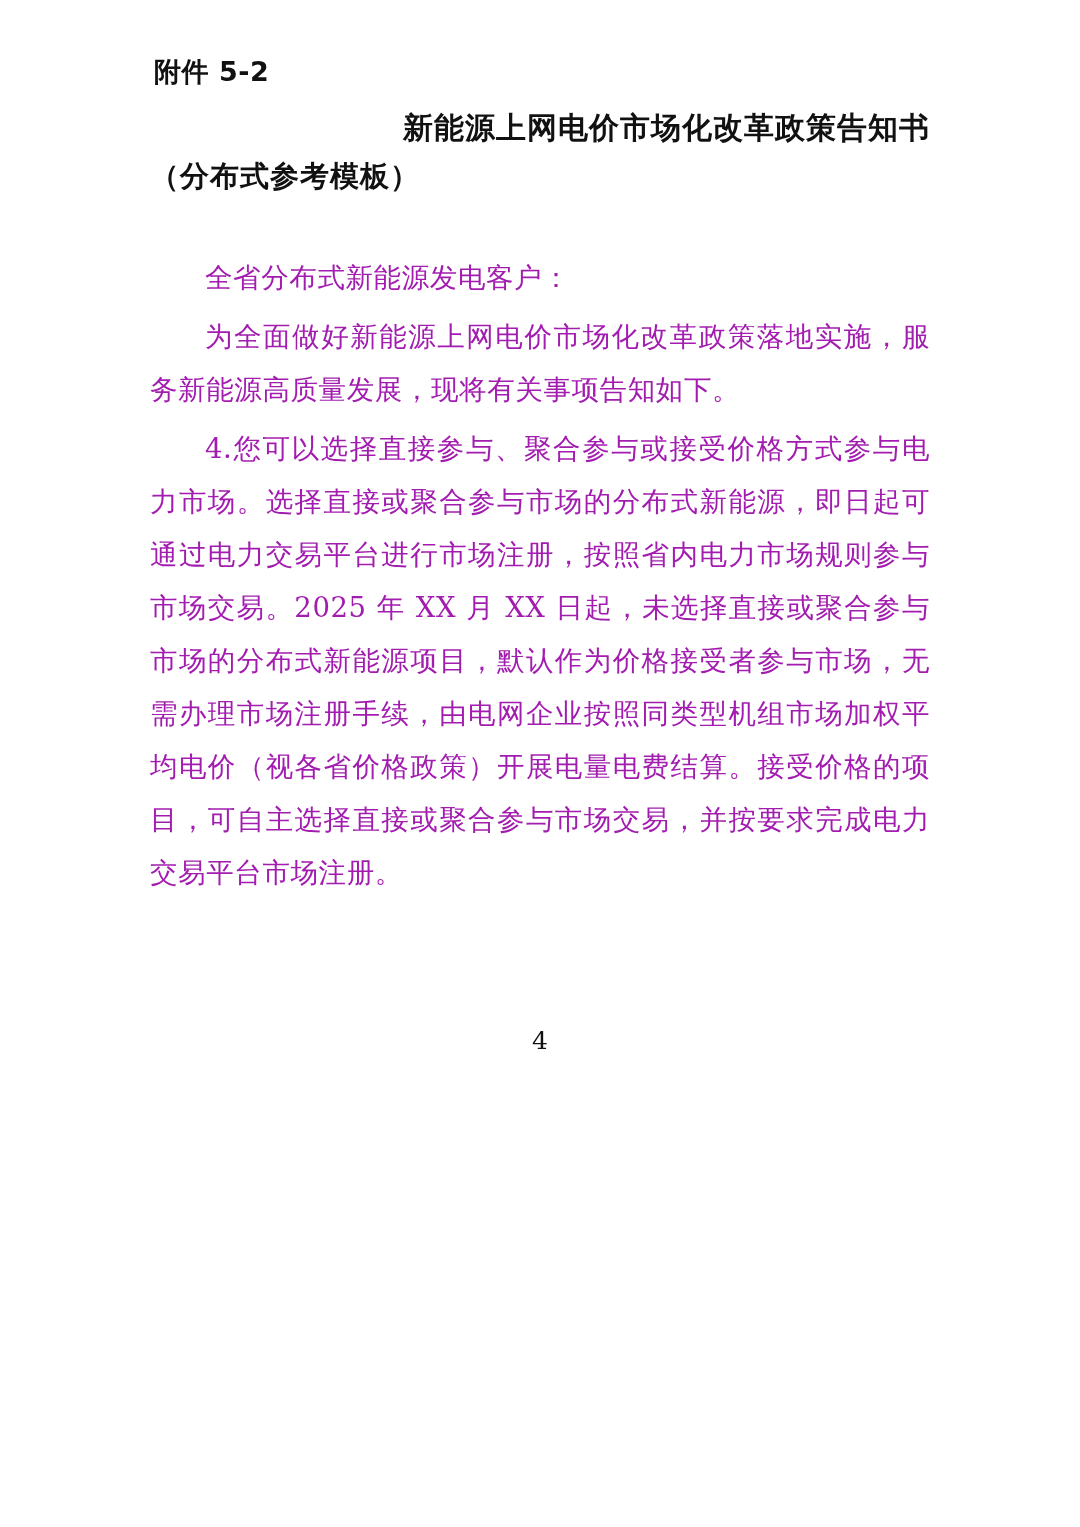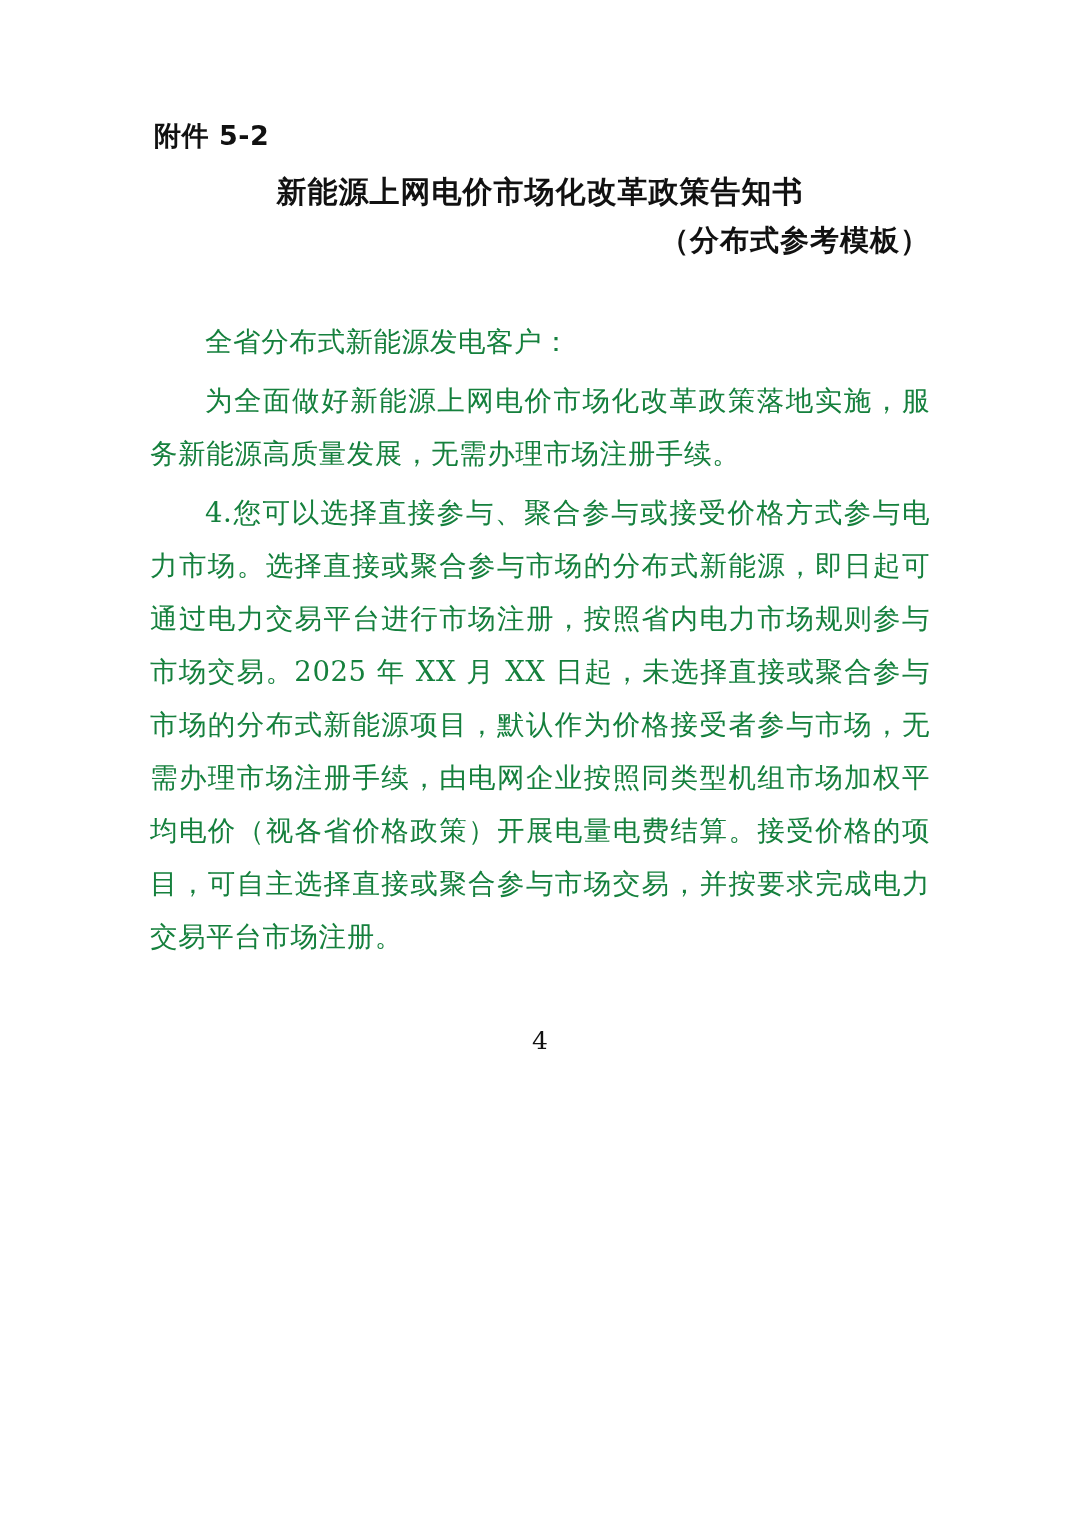--- a/index.html
+++ b/index.html
@@ -15,59 +15,59 @@
     color: #1a1a1a;
     overflow: hidden;
   }
   .page {
     position: absolute;
     left: 0;
     top: 0;
     width: 1080px;
     height: 1117px;
     box-sizing: border-box;
-    padding: 118px 150px 40px 150px;
+    padding: 54px 150px 40px 150px;
   }
   .attachment-label {
     font-family: "DejaVu Sans", "Liberation Sans", sans-serif;
     font-size: 27px;
     font-weight: 600;
     letter-spacing: 0.5px;
     margin: 0 0 18px 4px;
     color: #111;
   }
   .doc-title {
-    text-align: center;
+    text-align: right;
     font-size: 30px;
     font-weight: 700;
     letter-spacing: 1px;
     margin: 16px 0 6px 0;
     color: #111;
     font-family: "DejaVu Serif", "Liberation Serif", serif;
   }
   .doc-subtitle {
-    text-align: right;
+    text-align: left;
     font-size: 29px;
     font-weight: 700;
     letter-spacing: 1px;
     margin: 8px 0 0 0;
     color: #111;
   }
   .body-block {
     margin-top: 54px;
   }
   p.para {
     font-size: 27.5px;
     line-height: 53px;
     margin: 0 0 0 0;
     text-align: justify;
     text-justify: inter-ideograph;
     text-indent: 2em;
     letter-spacing: 0.6px;
-    color: #15803d;
+    color: #a21caf;
   }
   p.para + p.para {
     margin-top: 6px;
   }
   .page-number {
     position: absolute;
     left: 0;
     right: 0;
     bottom: 62px;
     text-align: center;
@@ -82,19 +82,19 @@
 <div class="page">
 
   <div class="attachment-label">附件 5-2</div>
 
   <h1 class="doc-title">新能源上网电价市场化改革政策告知书</h1>
 
   <h2 class="doc-subtitle">（分布式参考模板）</h2>
 
   <div class="body-block">
     <p class="para">全省分布式新能源发电客户：</p>
-    <p class="para">为全面做好新能源上网电价市场化改革政策落地实施，服务新能源高质量发展，无需办理市场注册手续。</p>
+    <p class="para">为全面做好新能源上网电价市场化改革政策落地实施，服务新能源高质量发展，现将有关事项告知如下。</p>
     <p class="para">4.您可以选择直接参与、聚合参与或接受价格方式参与电力市场。选择直接或聚合参与市场的分布式新能源，即日起可通过电力交易平台进行市场注册，按照省内电力市场规则参与市场交易。2025 年 XX 月 XX 日起，未选择直接或聚合参与市场的分布式新能源项目，默认作为价格接受者参与市场，无需办理市场注册手续，由电网企业按照同类型机组市场加权平均电价（视各省价格政策）开展电量电费结算。接受价格的项目，可自主选择直接或聚合参与市场交易，并按要求完成电力交易平台市场注册。</p>
   </div>
 
   <div class="page-number">4</div>
 
 </div>
 
 </body></html>

